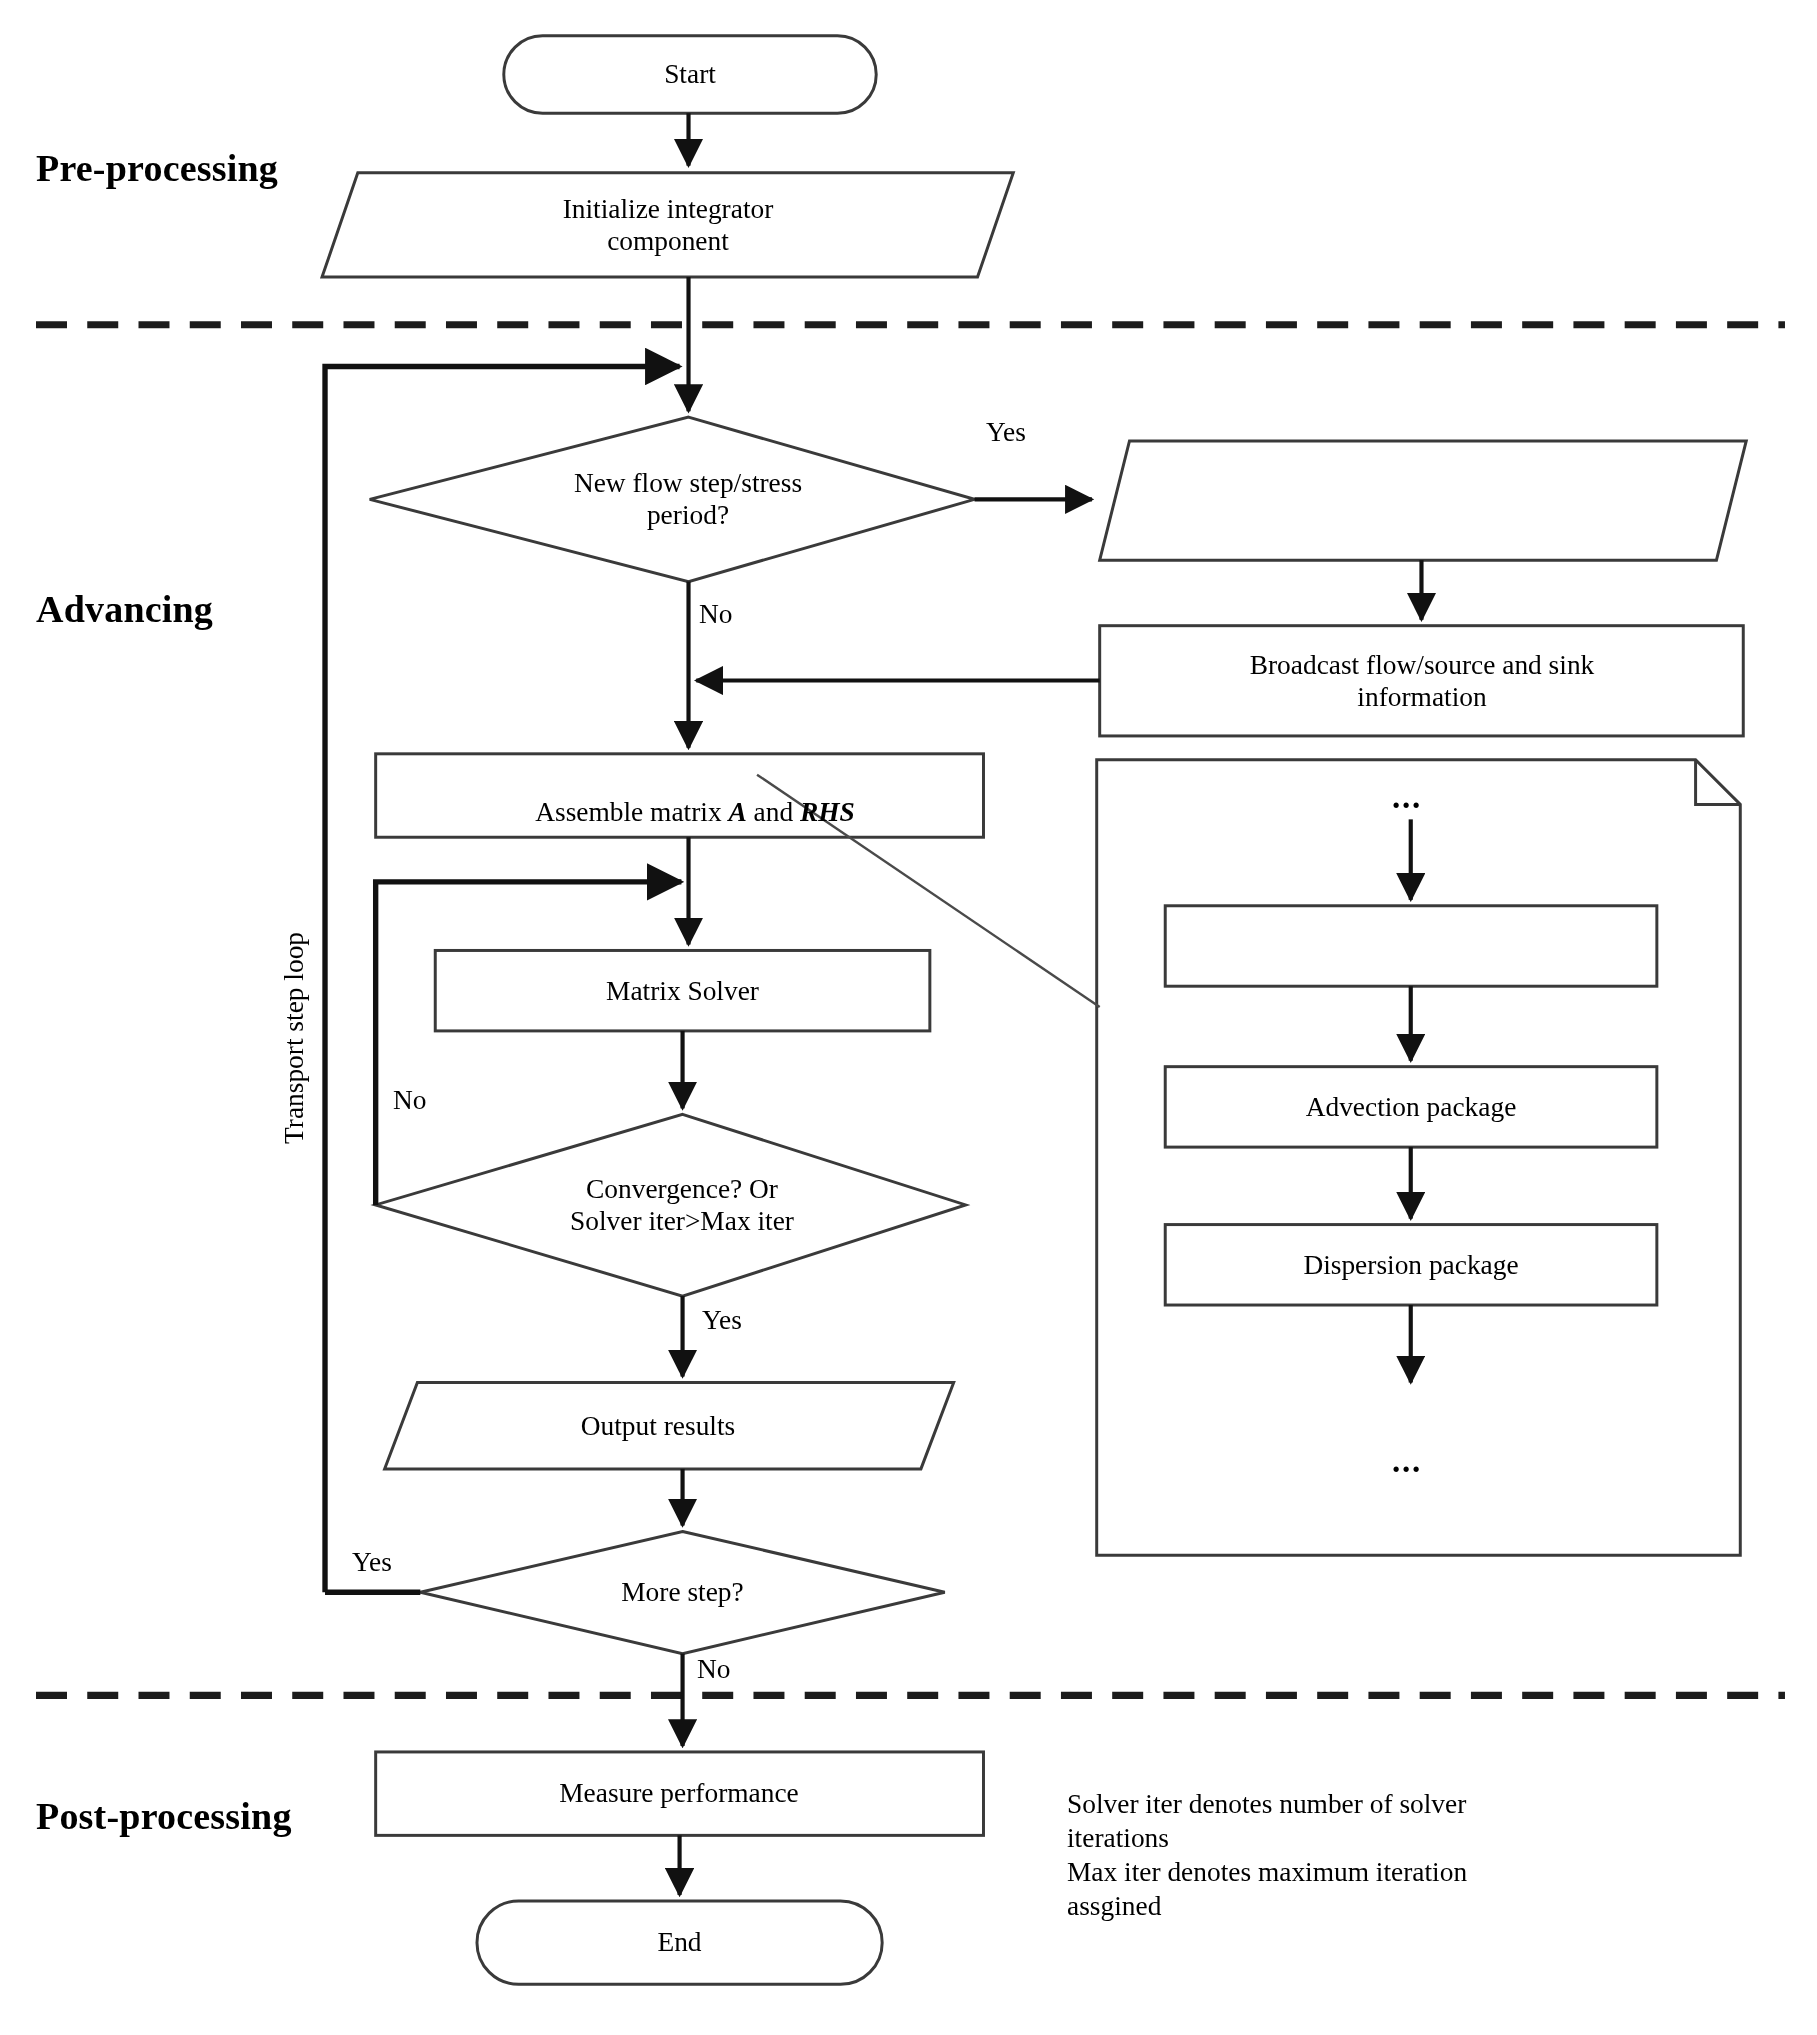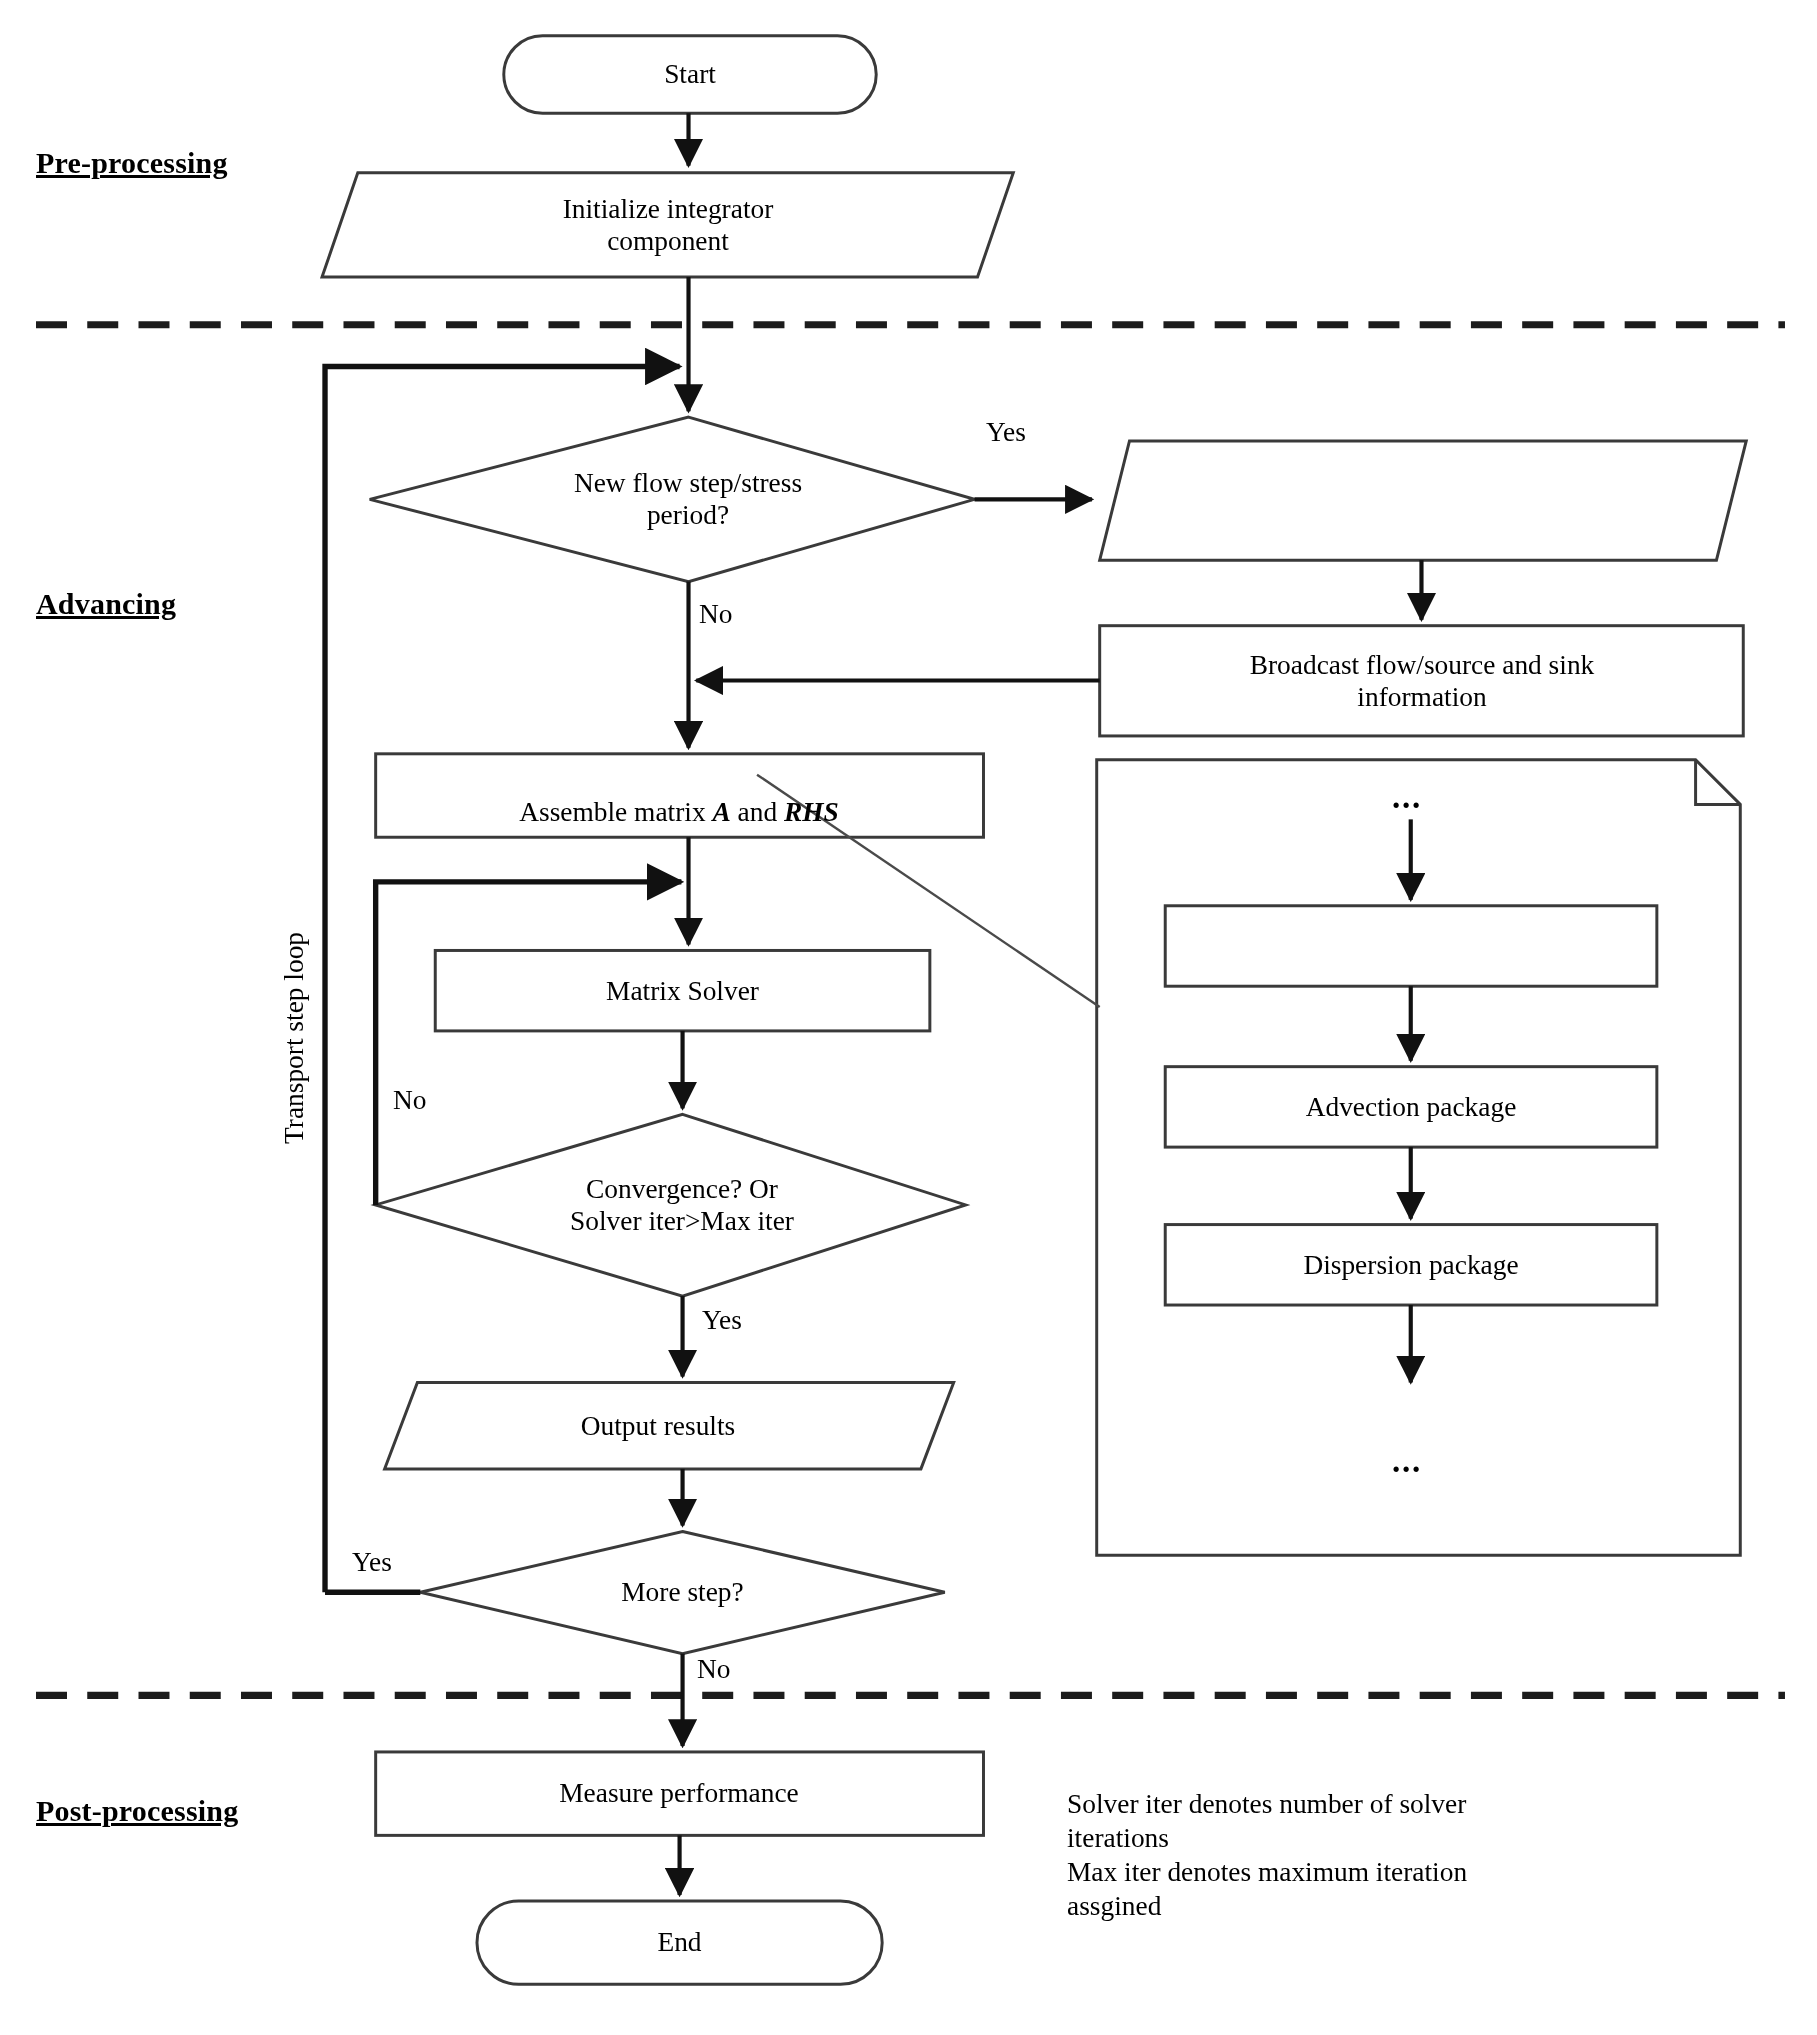--- a/index.html
+++ b/index.html
@@ -36,24 +36,23 @@
     pointer-events: none;
     white-space: pre-line;
   }
   .edge-label {
     position: absolute;
     font-size: 27.4px;
     line-height: 1.1;
   }
   .section-label {
     position: absolute;
-    font-size: 30px;
+    font-size: 38px;
     font-weight: bold;
     letter-spacing: 0.2px;
-    text-decoration: underline;
   }
   .loop-label {
     position: absolute;
     font-size: 27.4px;
     transform-origin: 0 0;
     transform: rotate(-90deg);
     white-space: nowrap;
   }
   .legend {
     position: absolute;
@@ -169,21 +168,21 @@
   <div class="node-text" style="left:334px; top:173px; width:668px; height:104px;">Initialize integrator
 component</div>
 
   <div class="node-text" style="left:417px; top:453px; width:542px; height:92px;">New flow step/stress
 period?</div>
 
 
   <div class="node-text" style="left:1106px; top:626px; width:632px; height:110px;">Broadcast flow/source and sink
 information</div>
 
-  <div class="node-text" style="left:375px; top:754px; width:608px; height:83px;">
+  <div class="node-text" style="left:375px; top:754px; width:608px; height:83px;padding-left:16px;">
     <span>
       <span>Assemble matrix </span><span class="italic-em">A</span><span> and </span><span class="italic-em">RHS</span>
     </span>
   </div>
 
   <div class="node-text" style="left:435px; top:951px; width:495px; height:80px;">Matrix Solver</div>
 
   <div class="node-text" style="left:411px; top:1156px; width:542px; height:98px;font-family:Liberation Serif, serif;">Convergence? Or
 Solver iter&gt;Max iter</div>
 

